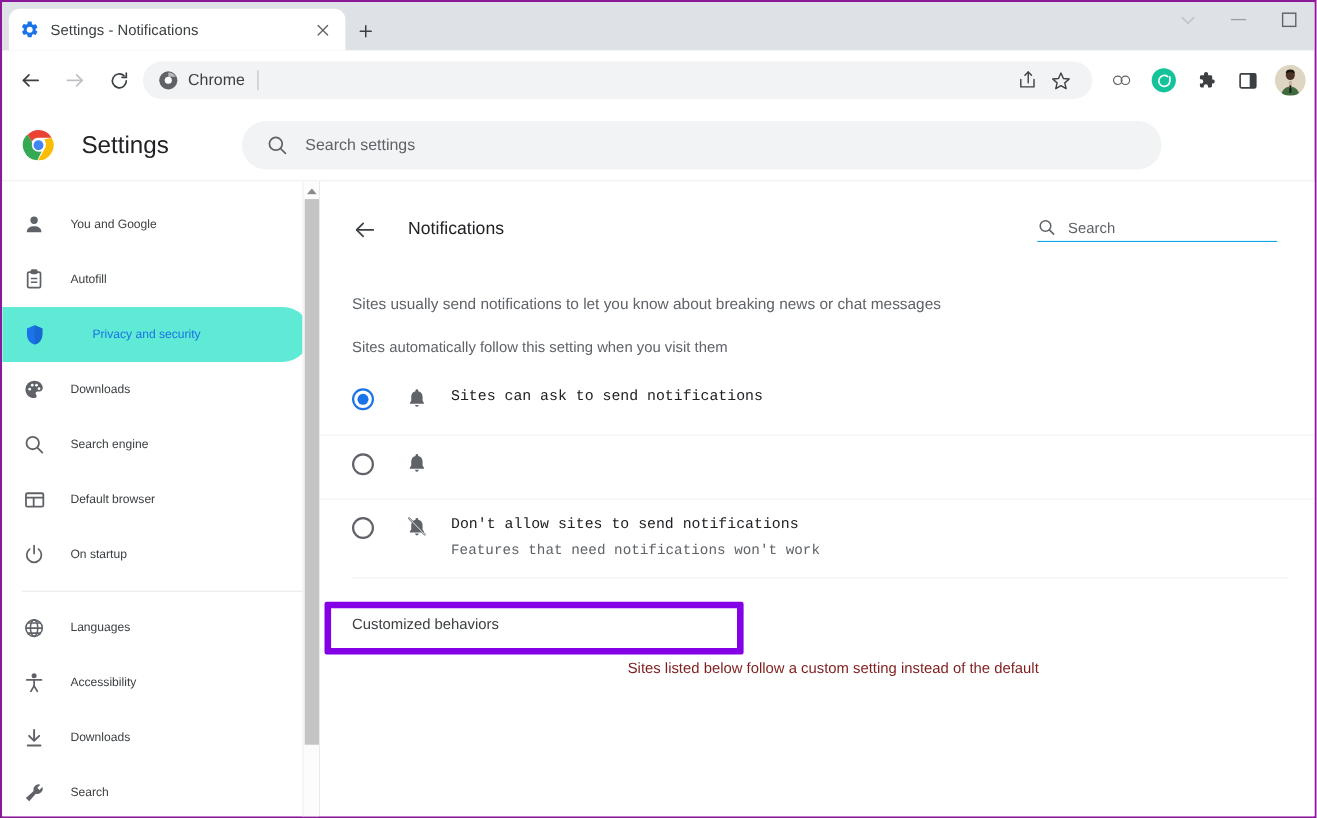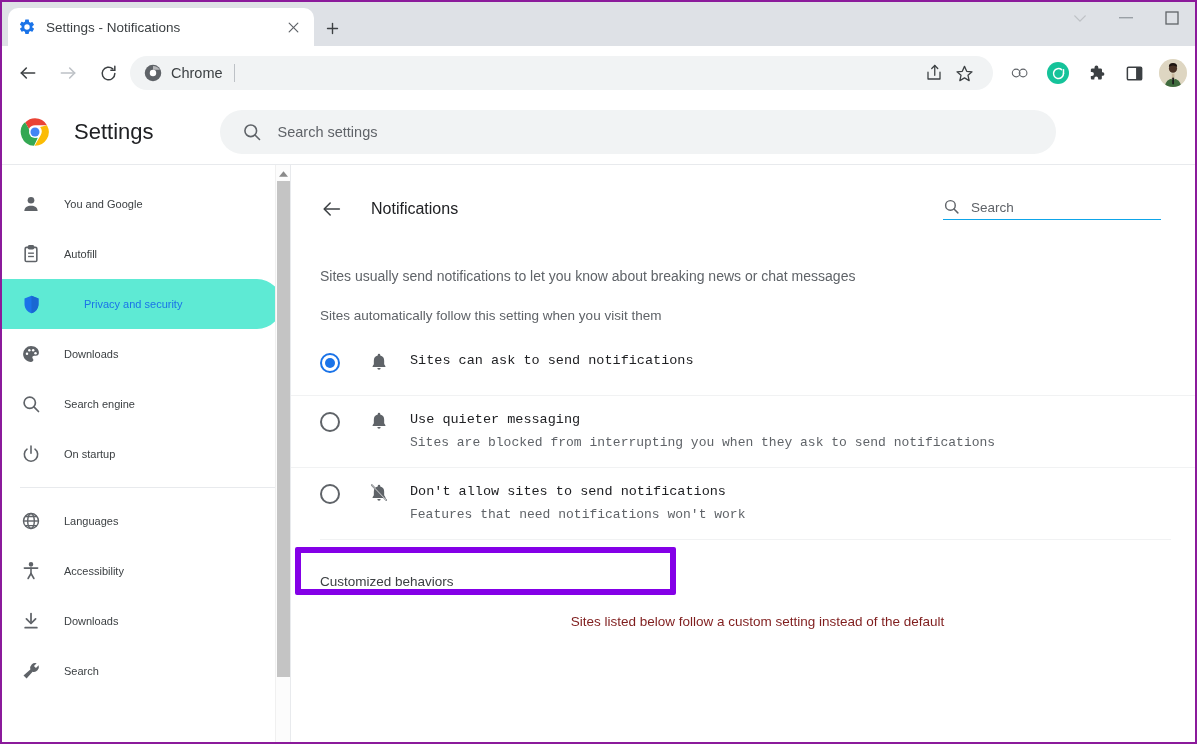--- a/index.html
+++ b/index.html
@@ -450,20 +450,30 @@
       <div class="nav-item">
         <span class="ni-icon">
           <svg width="20" height="20" viewBox="0 0 24 24" fill="none" stroke="#5f6368" stroke-width="2" stroke-linecap="round">
             <circle cx="10.5" cy="10.5" r="6.8"></circle>
               <line x1="15.5" y1="15.5" x2="21" y2="21"></line>
           </svg>
         </span>
         <span class="ni-label">Search engine</span>
       </div>
 
+      <div class="nav-item">
+        <span class="ni-icon">
+          <svg width="21" height="21" viewBox="0 0 24 24" fill="none" stroke="#5f6368" stroke-width="1.9">
+            <rect x="3" y="5" width="18" height="14" rx="1.5"></rect>
+            <line x1="3" y1="9.5" x2="21" y2="9.5"></line>
+            <line x1="11" y1="9.5" x2="11" y2="19"></line>
+          </svg>
+        </span>
+        <span class="ni-label">Default browser</span>
+      </div>
 
       <div class="nav-item">
         <span class="ni-icon">
           <svg width="20" height="20" viewBox="0 0 24 24" fill="none" stroke="#5f6368" stroke-width="1.9" stroke-linecap="round">
             <path d="M7.2 6.2a8 8 0 1 0 9.6 0"></path>
               <line x1="12" y1="2.5" x2="12" y2="11"></line>
           </svg>
         </span>
         <span class="ni-label">On startup</span>
       </div>
@@ -568,24 +578,20 @@
           </span>
         </div>
 
         <div class="radio-row">
           <span class="radio-mark"></span>
           <span class="row-icon">
             <svg width="20" height="20" viewBox="0 0 24 24" fill="#5f6368">
               <path d="M12 2.2a1.5 1.5 0 0 0-1.5 1.5v.6A6.4 6.4 0 0 0 5.8 10.6v4.1l-1.5 2.4v1h15.4v-1l-1.5-2.4v-4.1A6.4 6.4 0 0 0 13.5 4.3v-.6A1.5 1.5 0 0 0 12 2.2z"></path>
               <path d="M10 19.3a2 2 0 0 0 4 0z"></path>
             </svg>
-          </span>
-          <span class="row-texts">
-            <div class="row-title">Use quieter messaging</div>
-            <div class="row-desc">Sites are blocked from interrupting you when they ask to send notifications</div>
           </span>
         </div>
 
         <div class="radio-row">
           <span class="radio-mark"></span>
           <span class="row-icon">
             <svg width="20" height="20" viewBox="0 0 24 24" fill="#5f6368">
               <path d="M12 2.2a1.5 1.5 0 0 0-1.5 1.5v.6A6.4 6.4 0 0 0 5.8 10.6v4.1l-1.5 2.4v1h15.4v-1l-1.5-2.4v-4.1A6.4 6.4 0 0 0 13.5 4.3v-.6A1.5 1.5 0 0 0 12 2.2z"></path>
               <path d="M10 19.3a2 2 0 0 0 4 0z"></path>
               <line x1="3.4" y1="2.6" x2="20.6" y2="20.4" stroke="#5f6368" stroke-width="2.1" stroke-linecap="round"></line>

